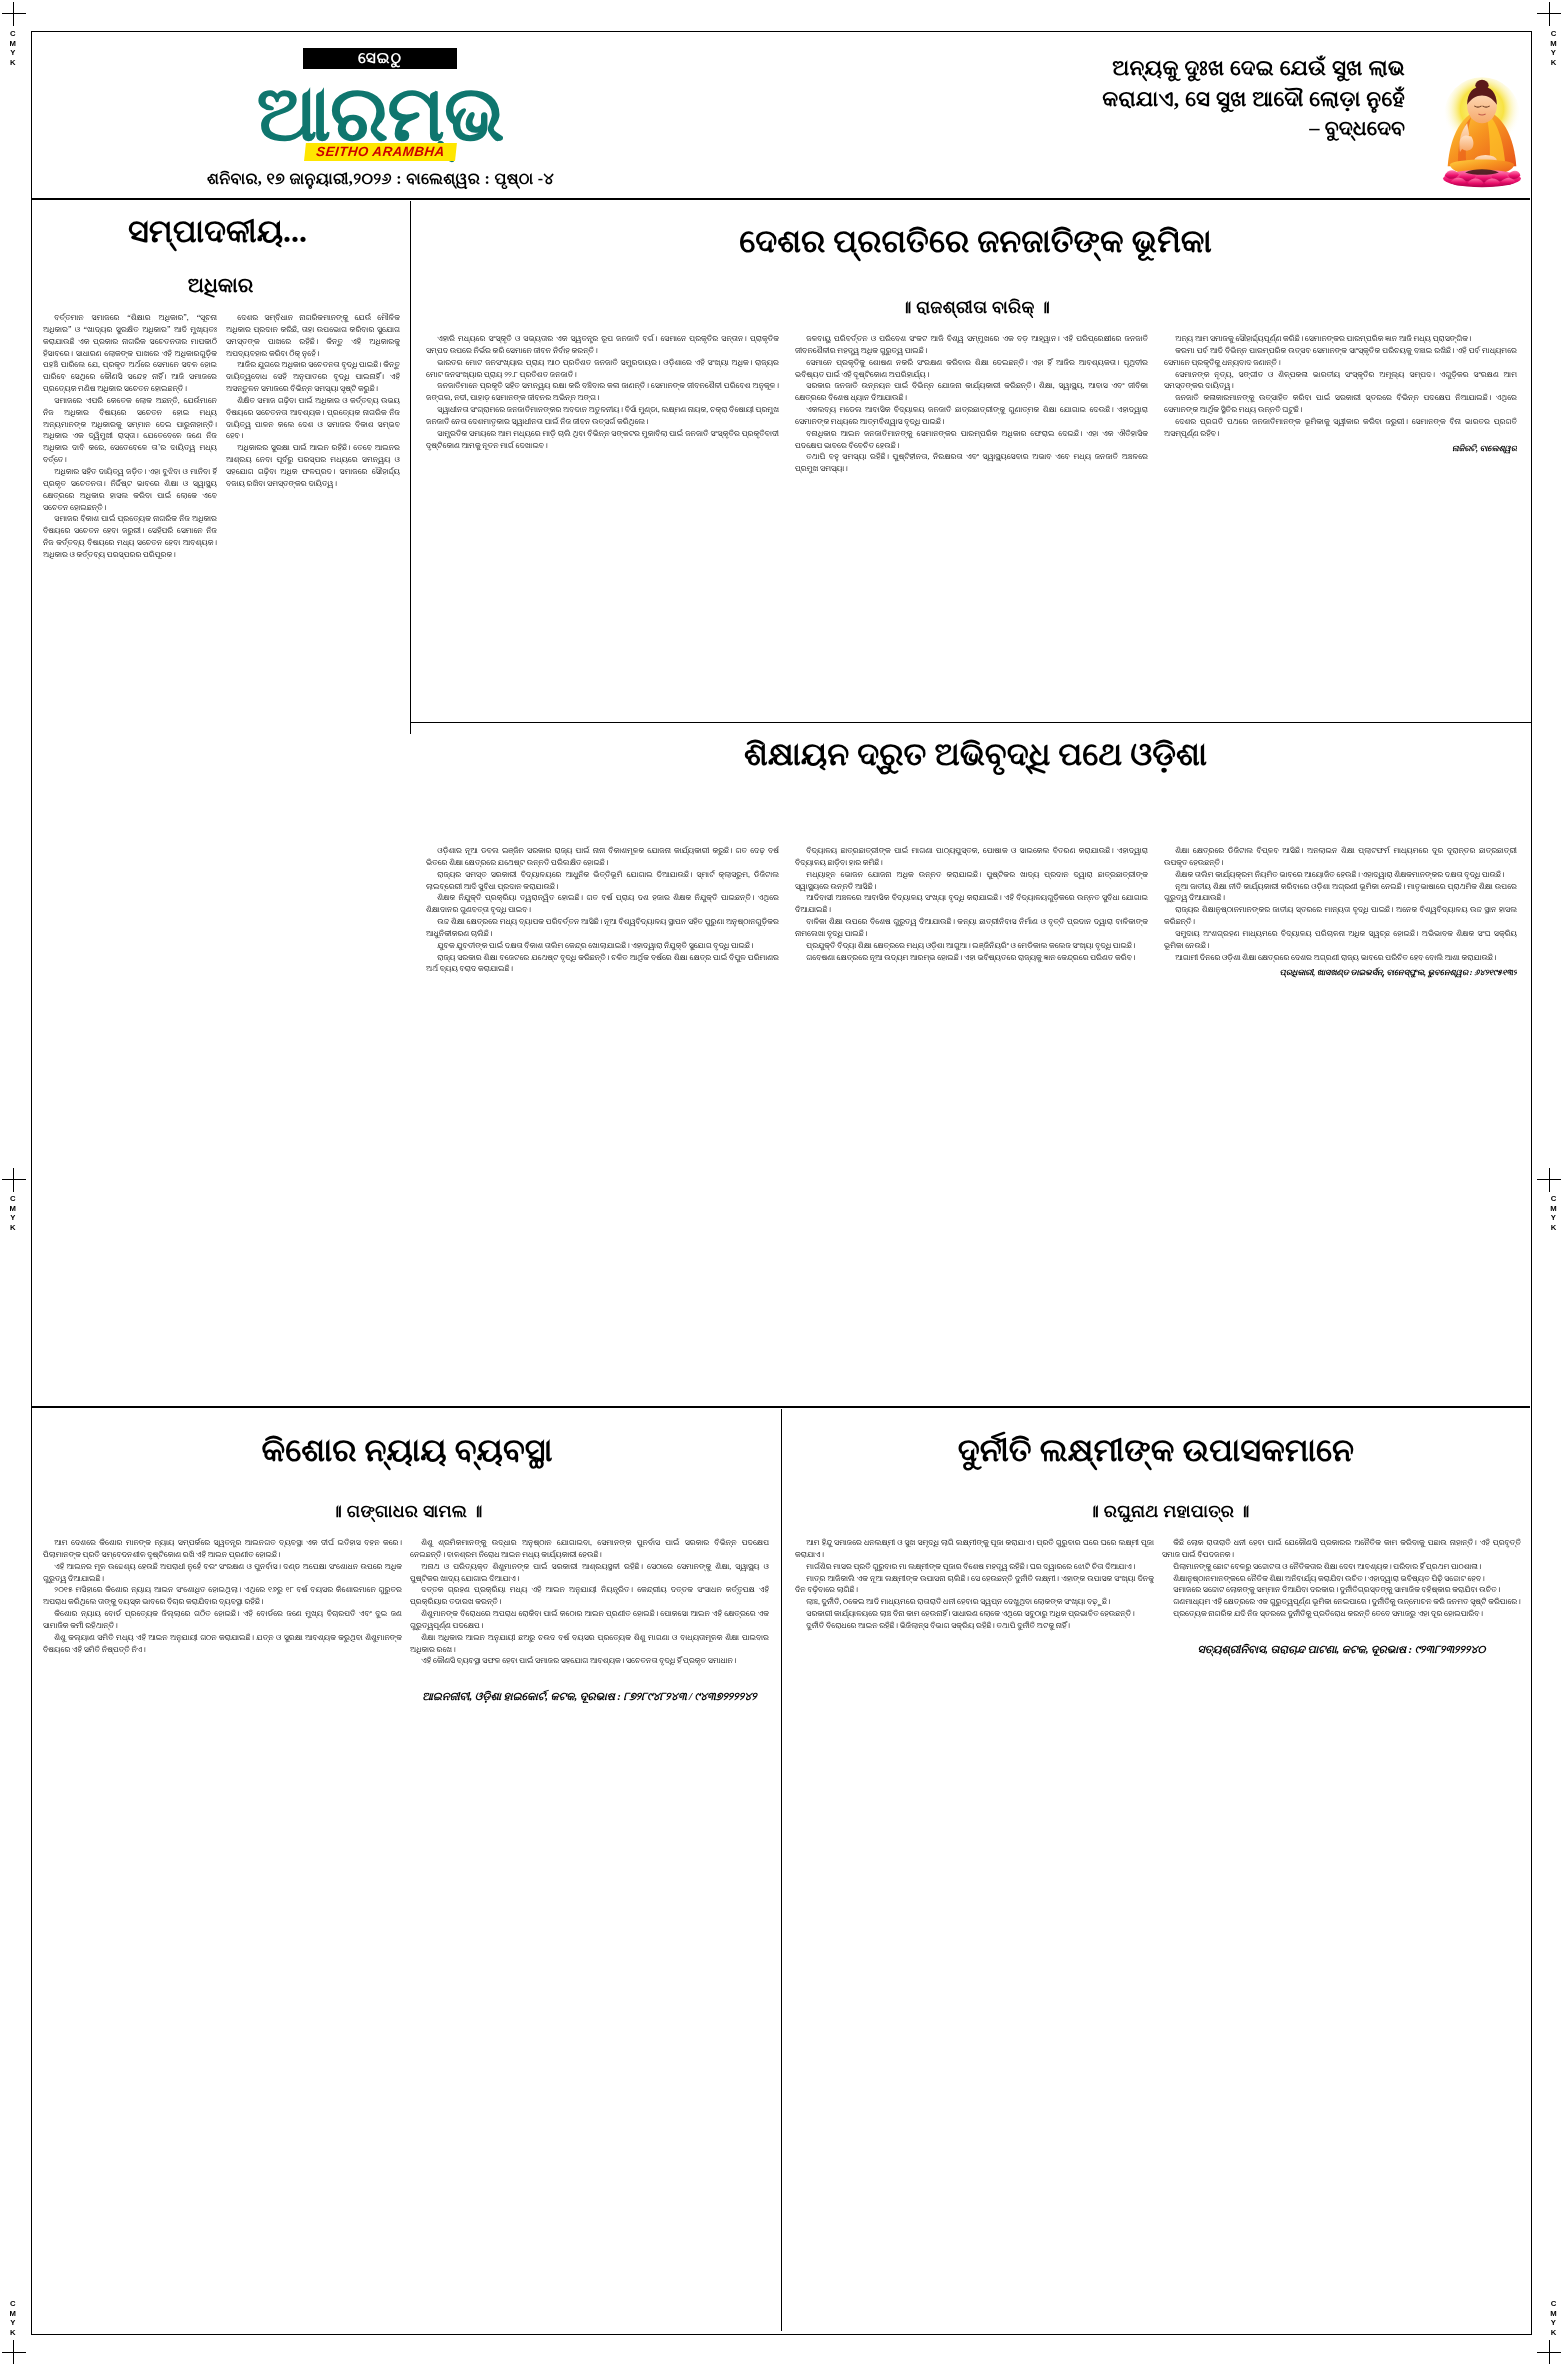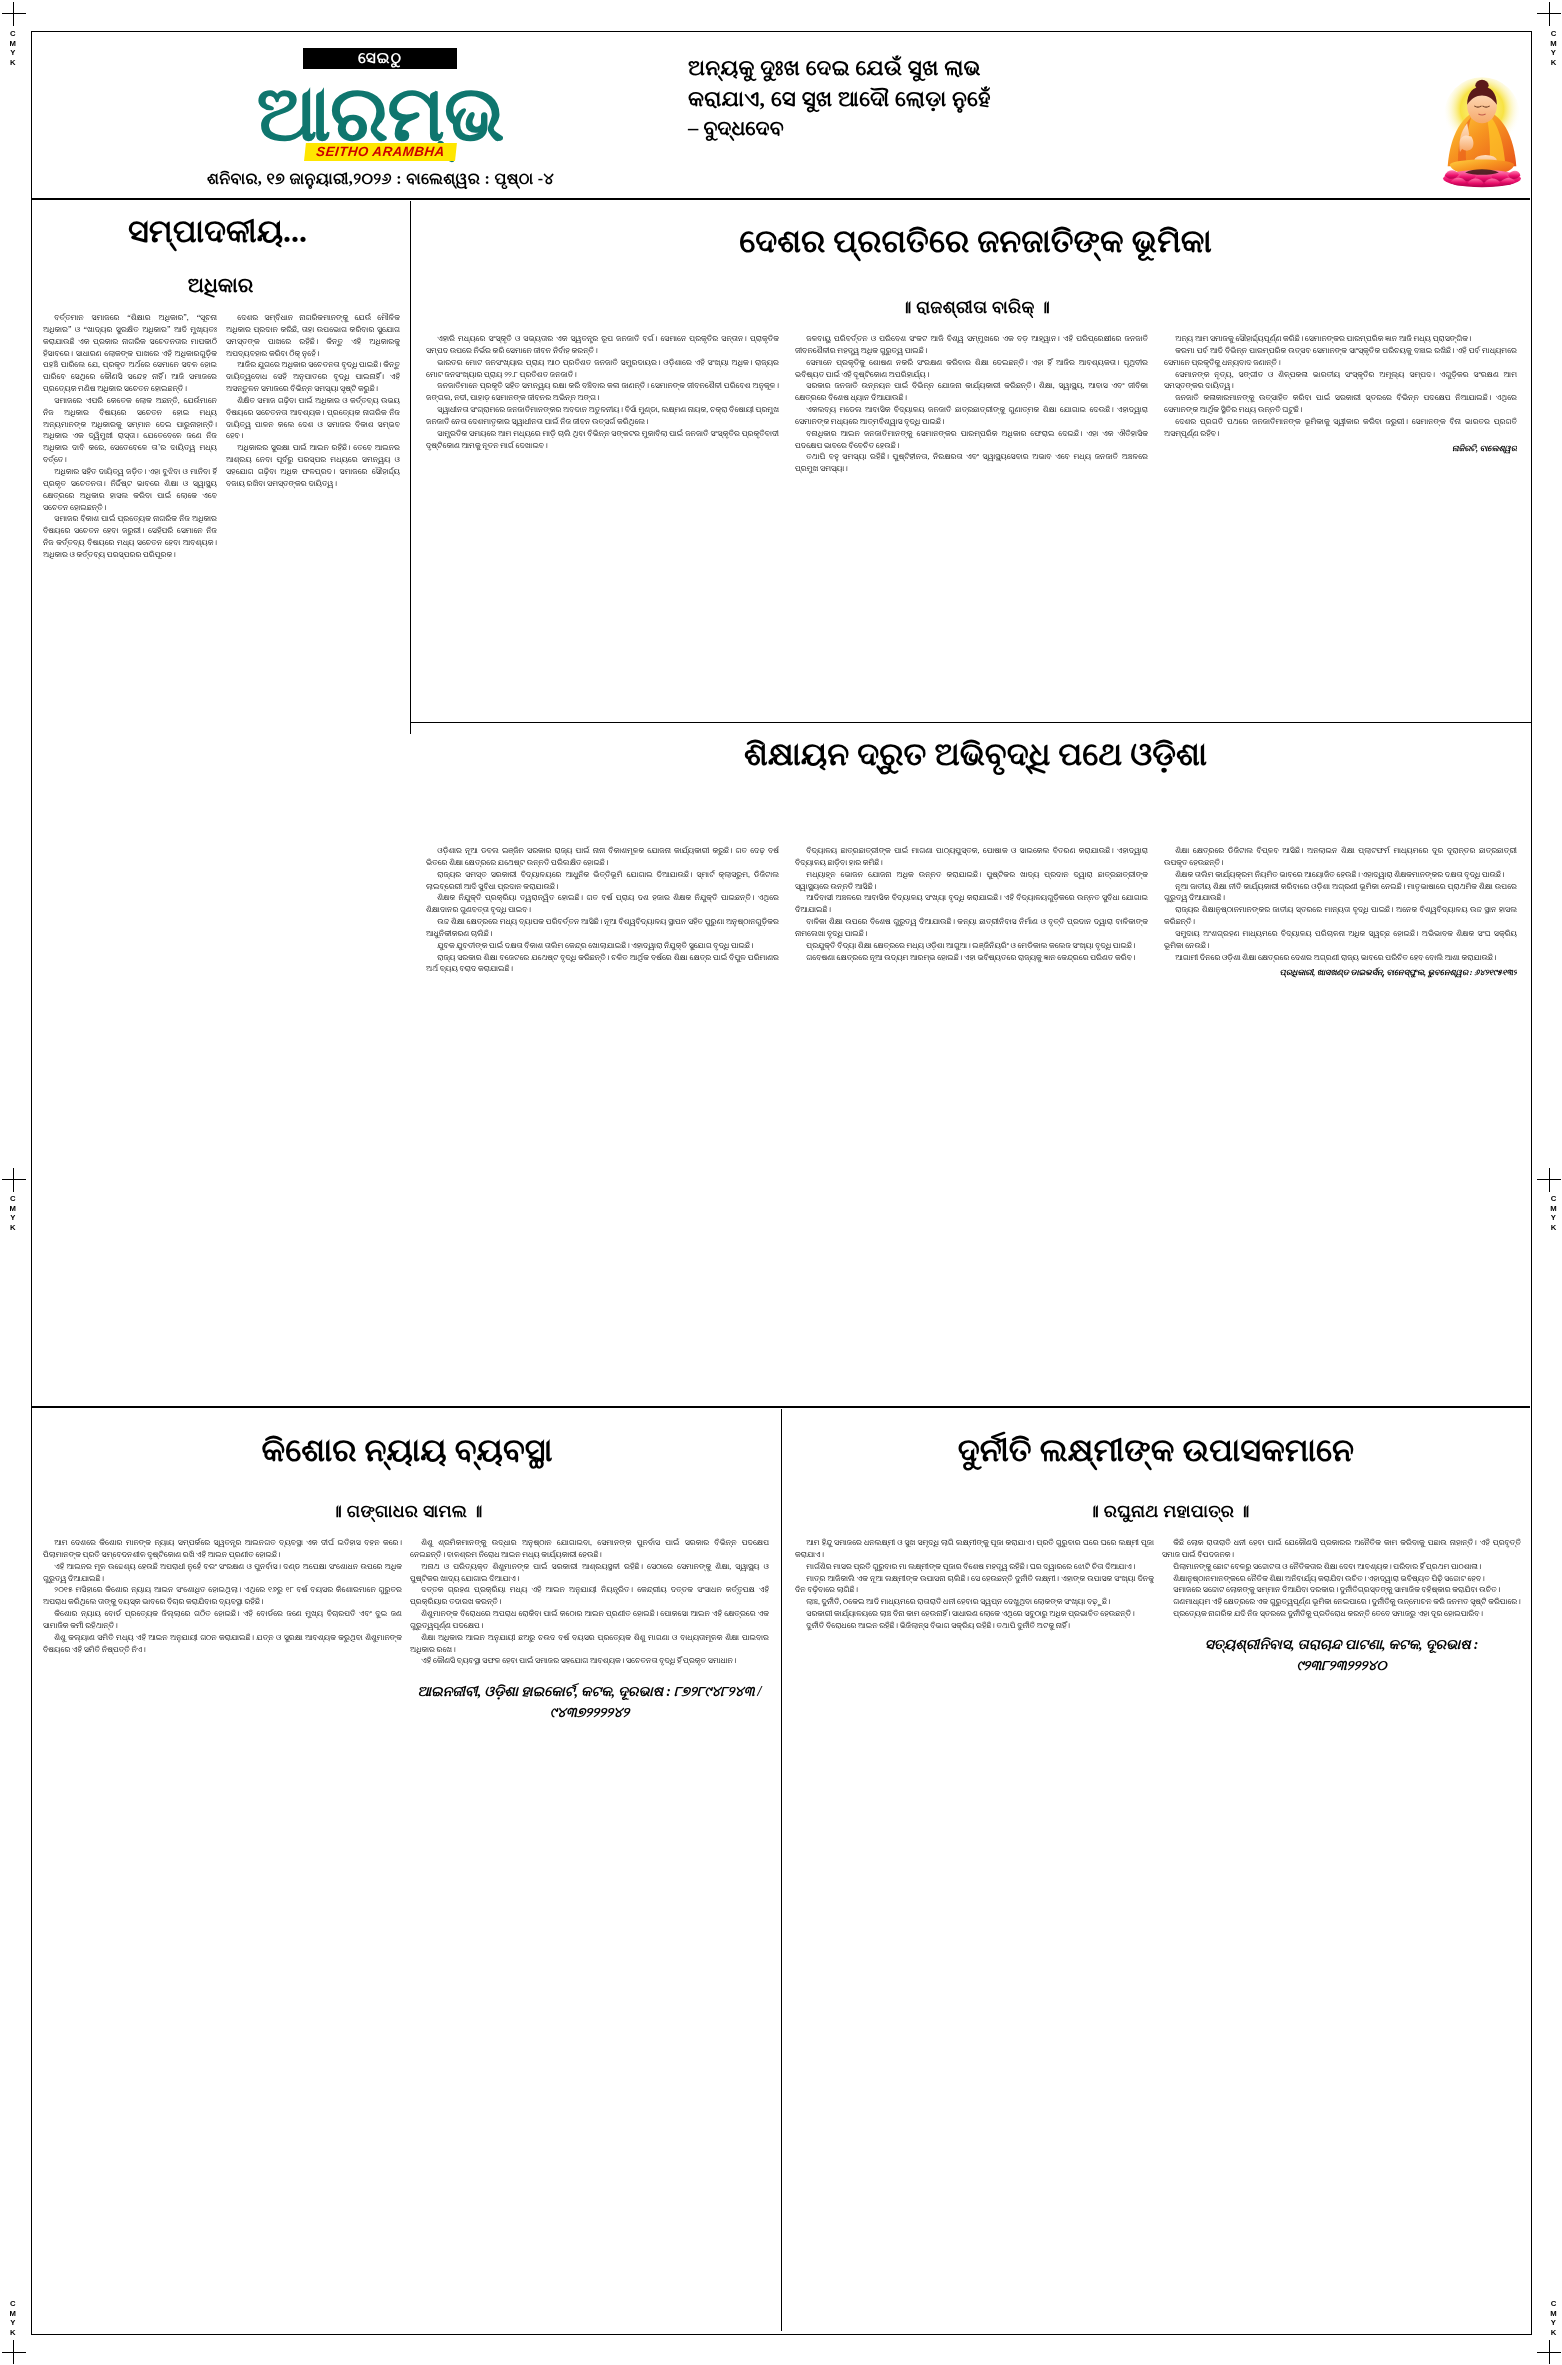--- a/index.html
+++ b/index.html
@@ -116,21 +116,21 @@
     font-weight: bold;
     color: #000;
     letter-spacing: 0.3px;
   }
 
   .quote-box {
     position: absolute;
     left: 656px;
     top: 20.5px;
     width: 717px;
-    text-align: left;
+    text-align: right;
     font-family: "Liberation Serif", serif;
     color: #000;
   }
   .quote-line {
     font-size: 21.5px;
     font-weight: bold;
     line-height: 1.45;
     letter-spacing: 0.3px;
   }
   .quote-attr {
@@ -214,23 +214,23 @@
     font-size: 8.2px;
     line-height: 1.5;
     margin-top: 3.1px;
     display: block;
   }
   .sig-center {
     font-style: italic;
     font-weight: bold;
     text-align: center;
     text-indent: 0;
-    font-size: 14px;
+    font-size: 11px;
     line-height: 1.5;
-    margin-top: 14px;
+    margin-top: 21px;
     display: block;
   }
 </style>
 </head>
 <body>
 
 <div id="page">
 
   <div class="regmark" style="left:2px;  top:2px;"></div>
   <div class="regmark" style="right:2px; top:2px;"></div>

